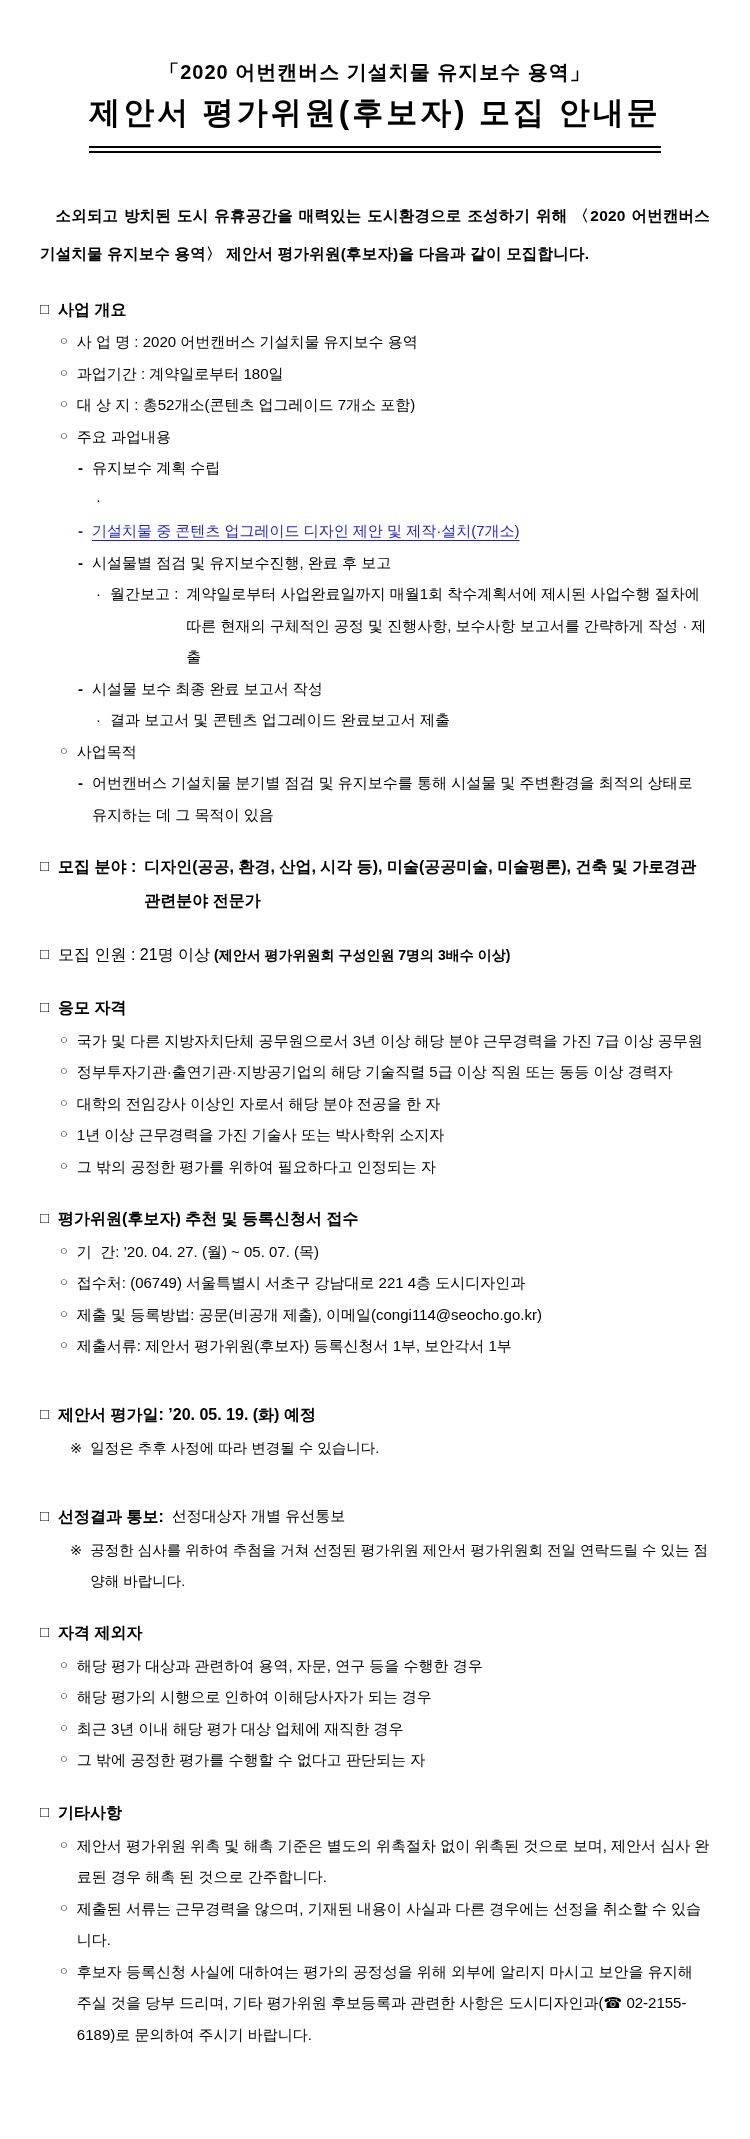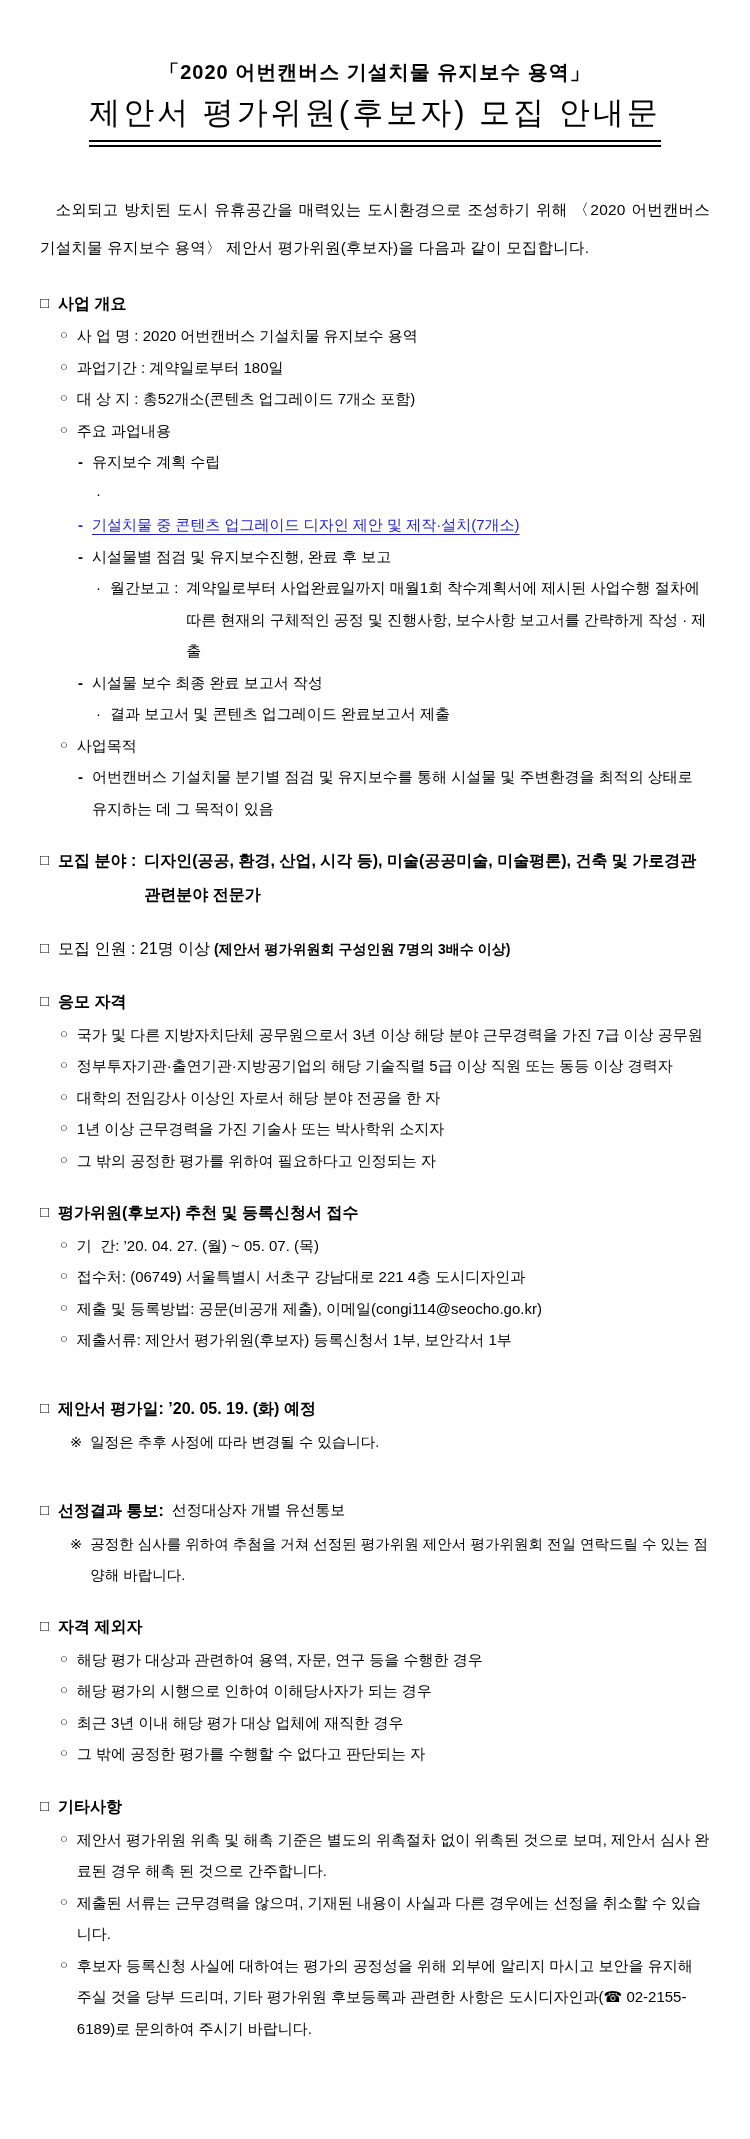--- a/index.html
+++ b/index.html
@@ -19,34 +19,35 @@
     text-align: center;
     font-size: 20px;
     font-weight: bold;
     letter-spacing: 1px;
     line-height: 1.4;
   }
   .title-large-wrap { text-align: center; margin-top: 6px; }
   .title-large {
     display: inline-block;
     font-size: 31px;
-    font-weight: normal;
+    font-weight: bold;
     letter-spacing: 3px;
     line-height: 1.35;
     border-bottom: 7px double #000000;
-    padding-bottom: 6px;
+    padding-bottom: 12px;
   }
   
   .intro {
     margin: 44px 0 0 0;
     font-size: 15.5px;
     line-height: 2.45;
     text-align: justify;
     text-indent: 1em;
     letter-spacing: 0.2px;
+    font-weight: bold;
   }
   
   .sec { margin-top: 20px; }
   .sec.gap-lg { margin-top: 36px; }
   .line, .hline, .note-line { display: flex; align-items: flex-start; }
   .hline { font-weight: bold; font-size: 16px; }
   .bullet { flex: none; margin-right: 9px; }
   .bullet.sq { font-size: 15px; }
   .bullet.ci { font-size: 13px; padding-top: 1px; }
   .bullet.da { font-weight: bold; }

